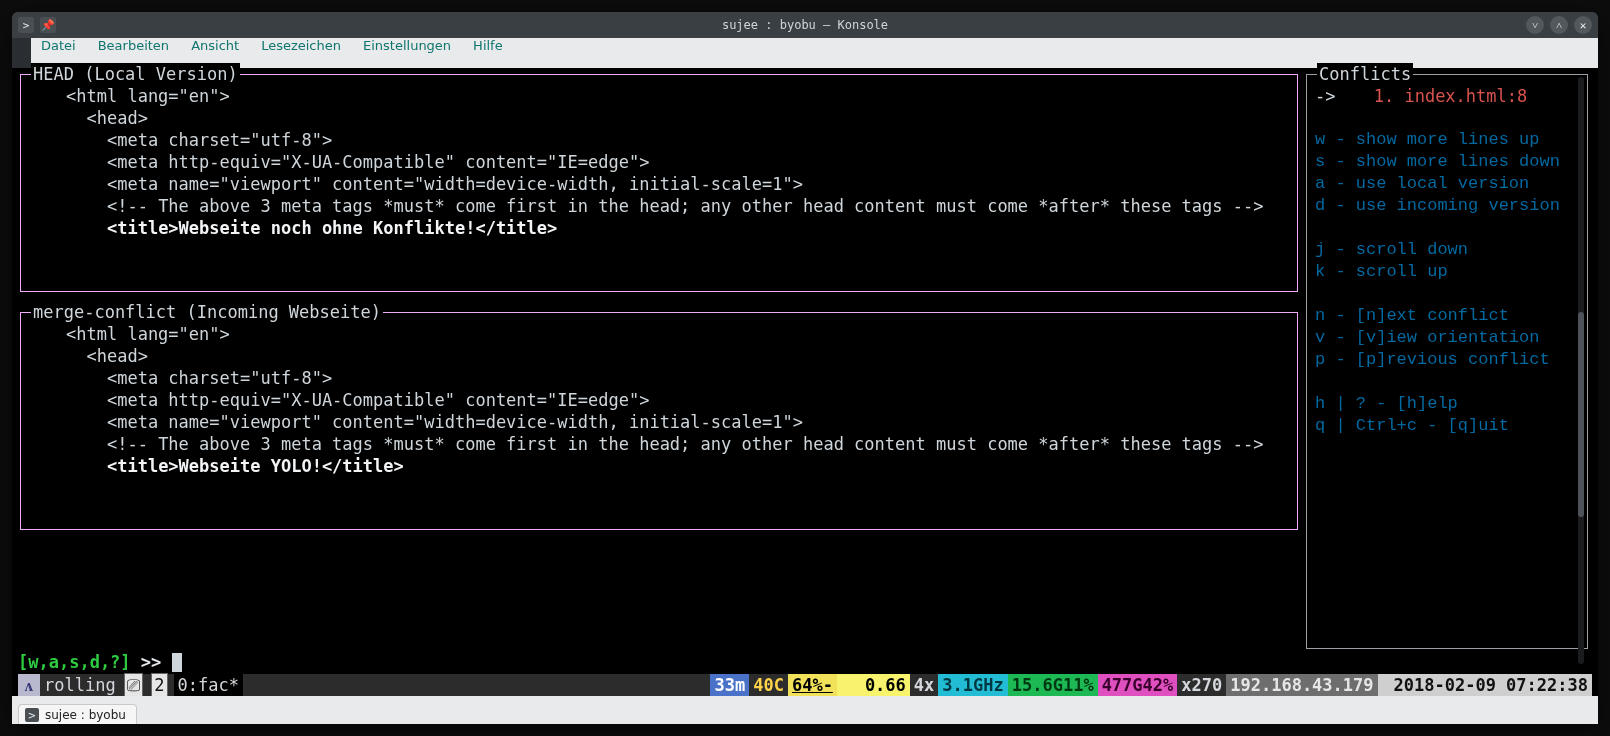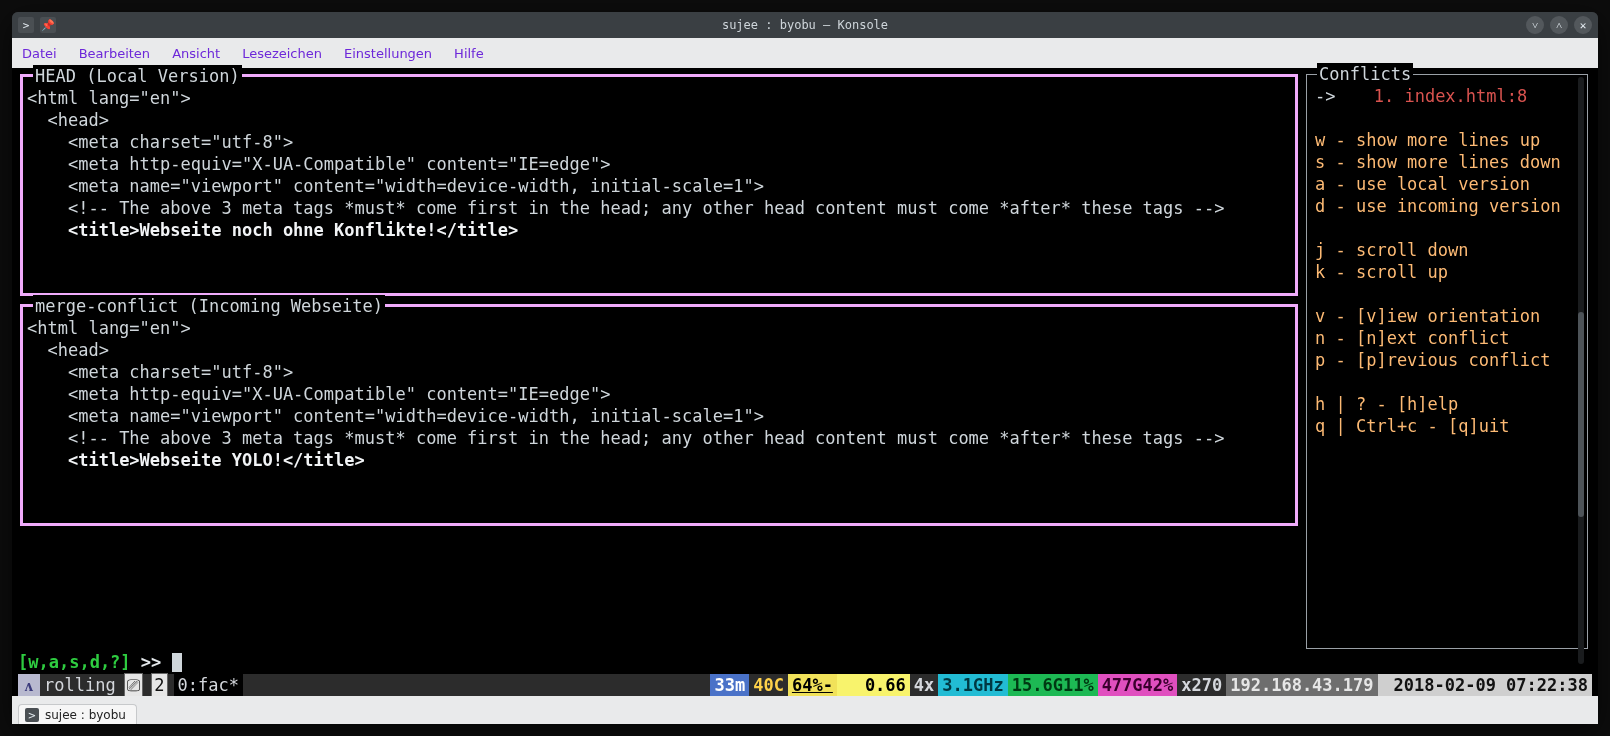--- a/index.html
+++ b/index.html
@@ -18,49 +18,49 @@
     padding: 0 6px; color: #cfd6db; font-size: 12px;
   }
   .titlebar .left-icons { display: flex; gap: 6px; align-items: center; }
   .tb-btn { width: 16px; height: 16px; display: flex; align-items: center; justify-content: center; border-radius: 2px; background: #4a4f53; color: #e6edf2; font-size: 11px; }
   .titlebar .title { position: absolute; left: 0; right: 0; text-align: center; pointer-events: none; }
   .titlebar .right-icons { margin-left: auto; display: flex; gap: 6px; align-items: center; }
   .circle-btn { width: 18px; height: 18px; border-radius: 50%; background: #53585c; display:flex; align-items:center; justify-content:center; color:#e6edf2; font-size:11px; }
 
   
   .menubar {
-    height: 30px; background: #e9eaeb; display: flex; align-items: center;
-    padding: 0 10px; gap: 22px; color: #6d28d9; font-family: "DejaVu Sans","Helvetica","Arial",sans-serif; font-size: 13px;
+    height: 30px; background: #e9eaeb; display: flex; 
+    padding: 0 10px; gap: 22px; color: #0f766e; font-family: "DejaVu Sans","Helvetica","Arial",sans-serif; font-size: 13px; margin-left: 19px;
   }
   .menubar span { cursor: default; }
 
   
   .terminal-wrap { flex: 1; background: #000; display: flex; flex-direction: column; }
   .terminal {
     flex: 1; display: grid; grid-template-columns: 1fr 290px; color: #cfd6db;
     font-size: 17px; line-height: 22px; margin: 4px 6px 0 4px;
   }
 
   
   .pane { position: relative; padding: 2px 4px; }
-  .box { position: relative; border: 3px solid #f0abfc; margin-bottom: 4px; }
+  .box { position: relative; border: 1px solid #f0abfc; margin-bottom: 16px; padding-left: 41px; }
   .box .box-title, .box .box-title2 {
     position: absolute; top: -12px; left: 10px; background: #000; padding: 0 2px; color: #cfd6db;
   }
   .box-body { padding: 10px 4px 14px 4px; white-space: pre-wrap; word-break: break-all; }
   .box-body .bold { font-weight: 700; color: #f2f4f6; }
   .gap { height: 38px; }
 
   
   .side-box { border: 1px solid #9aa0a6; height: 100%; position: relative; padding: 10px 8px; }
   .side-title { position: absolute; top: -12px; left: 10px; background: #000; padding: 0 2px; color: #cfd6db; }
   .conflict-line { white-space: pre; }
   .red { color: #d9534f; margin-left: 28px; }
   .ptr { color: #cfd6db; }
-  .hint { color: #fdba74; }
+  .hint { color: #0369a1; font-family: Liberation Mono, monospace; }
 
   
   .prompt-row { padding: 1px 6px 2px 6px; font-size: 17px; }
   .prompt-row .br { color: #2ecc40; font-weight: 700; }
   .prompt-row .arrows { color: #e4e8eb; font-weight: 700; }
   .cursor-block {
     display: inline-block; width: 10px; height: 19px; background: #cfd6db; vertical-align: text-bottom;
   }
 
   
@@ -157,22 +157,22 @@
           <div style="height:22px"></div>
           <div id="hints">
               <div class="conflict-line hint">w - show more lines up</div>
               <div class="conflict-line hint">s - show more lines down</div>
               <div class="conflict-line hint">a - use local version</div>
               <div class="conflict-line hint">d - use incoming version</div>
               <div class="conflict-line hint">&nbsp;</div>
               <div class="conflict-line hint">j - scroll down</div>
               <div class="conflict-line hint">k - scroll up</div>
               <div class="conflict-line hint">&nbsp;</div>
+              <div class="conflict-line hint">n - [n]ext conflict</div>
               <div class="conflict-line hint">v - [v]iew orientation</div>
-              <div class="conflict-line hint">n - [n]ext conflict</div>
               <div class="conflict-line hint">p - [p]revious conflict</div>
               <div class="conflict-line hint">&nbsp;</div>
               <div class="conflict-line hint">h | ? - [h]elp</div>
               <div class="conflict-line hint">q | Ctrl+c - [q]uit</div>
             </div>
         </div>
       </div>
 
     </div>
 

